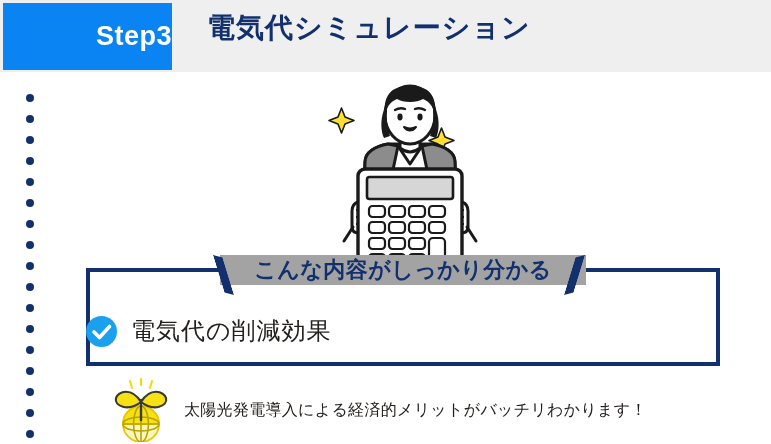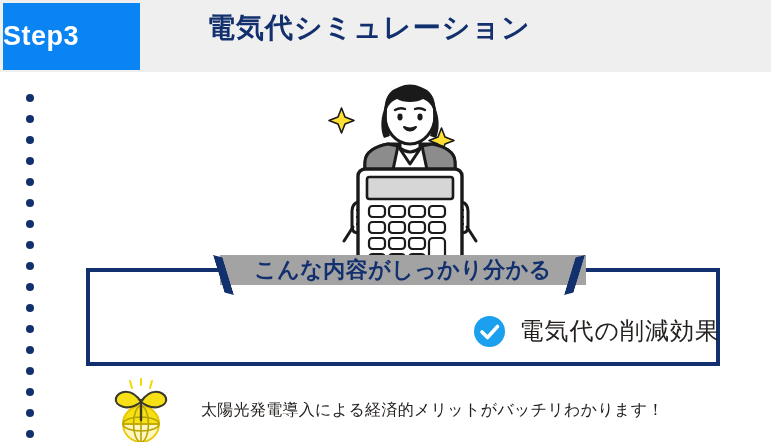--- a/index.html
+++ b/index.html
@@ -21,25 +21,25 @@
   
   #header-band {
     position: absolute;
     left: 0; top: 0;
     width: 771px; height: 72px;
     background: #efefef;
   }
   #step-badge {
     position: absolute;
     left: 3px; top: 3px;
-    width: 137px; height: 67px;
+    width: 169px; height: 67px;
     background: #0b84f3;
     display: flex;
     align-items: center;
-    justify-content: flex-start;
+    justify-content: flex-end;
   }
   #step-badge-label {
     color: #ffffff;
     font-size: 27px;
     font-weight: bold;
     letter-spacing: 0.5px;
     font-family: "Liberation Sans", sans-serif;
   }
   #header-title {
     position: absolute;
@@ -127,42 +127,42 @@
     transform: skewX(-17deg);
     clip-path: polygon(0 6%, 100% 0, 100% 94%, 0 100%);
   }
 
   #checkline {
     position: absolute;
     left: 86px; top: 300px;
     width: 634px; height: 62px;
     display: flex;
     align-items: center;
-    justify-content: flex-end;
+    justify-content: flex-start;
     gap: 14px;
   }
   #check-icon {
     width: 31px; height: 31px;
     flex: 0 0 auto;
   }
   #check-label {
     color: #23201e;
     font-size: 24px;
     letter-spacing: 1px;
     font-family: "DejaVu Sans", "Liberation Sans", sans-serif;
   }
 
   
   #footer-note {
     position: absolute;
     left: 108px; top: 376px;
     width: 640px; height: 68px;
     display: flex;
     align-items: center;
-    gap: 27px;
+    gap: 10px;
   }
   #sprout-globe-icon {
     width: 66px; height: 64px;
     flex: 0 0 auto;
   }
   #footer-text {
     color: #23201e;
     font-size: 16px;
     letter-spacing: 0.3px;
     white-space: nowrap;

